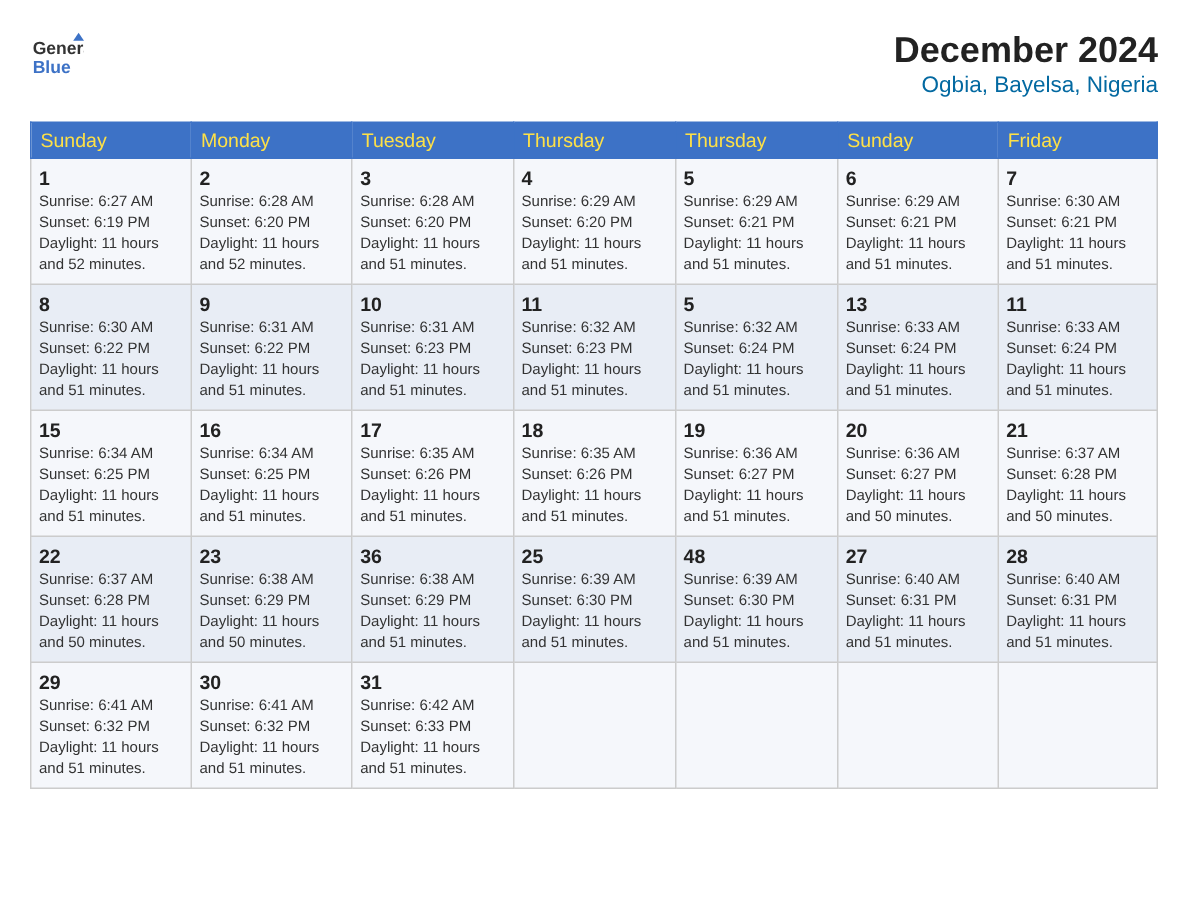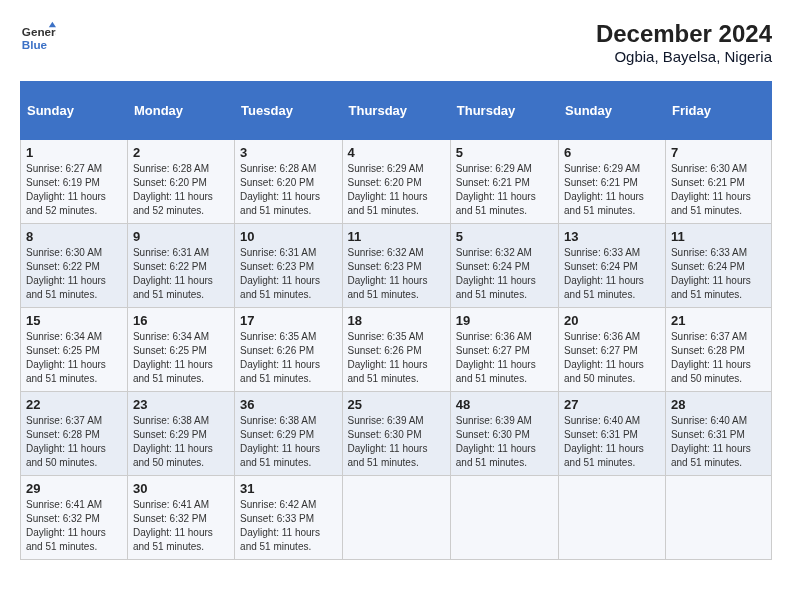--- a/index.html
+++ b/index.html
@@ -28,33 +28,33 @@
     .title-block {
       text-align: right;
     }
     .calendar-title {
       font-size: 24px;
       font-weight: bold;
       color: #222;
     }
     .calendar-subtitle {
       font-size: 15px;
-      color: #0f172a;
+      color: #0369a1;
     }
     table {
       width: 100%;
       border-collapse: collapse;
       font-size: 10.5px;
     }
     thead tr th {
       background-color: #3d72c6;
-      color: #ffffff;
+      color: #fde047;
       font-size: 13px;
-      font-weight: bold;
-      padding: 21px 6px;
+      font-weight: normal;
+      padding: 4px 6px;
       text-align: left;
       border: 1px solid #3d72c6;
     }
     tbody tr td {
       border: 1px solid #ccc;
       vertical-align: top;
       padding: 5px 5px;
       min-height: 70px;
       width: 113px;
     }

